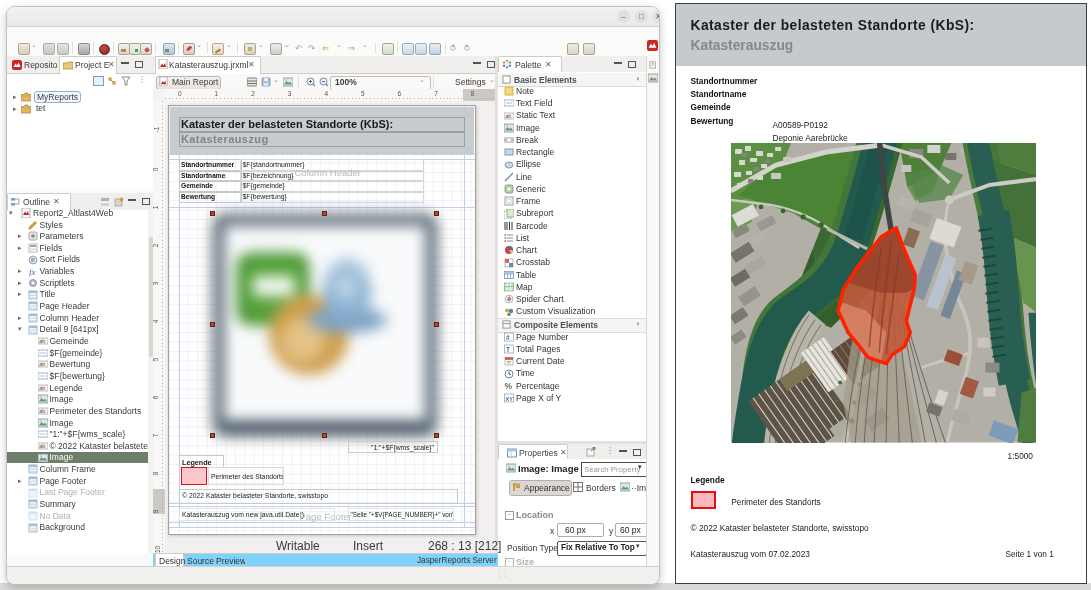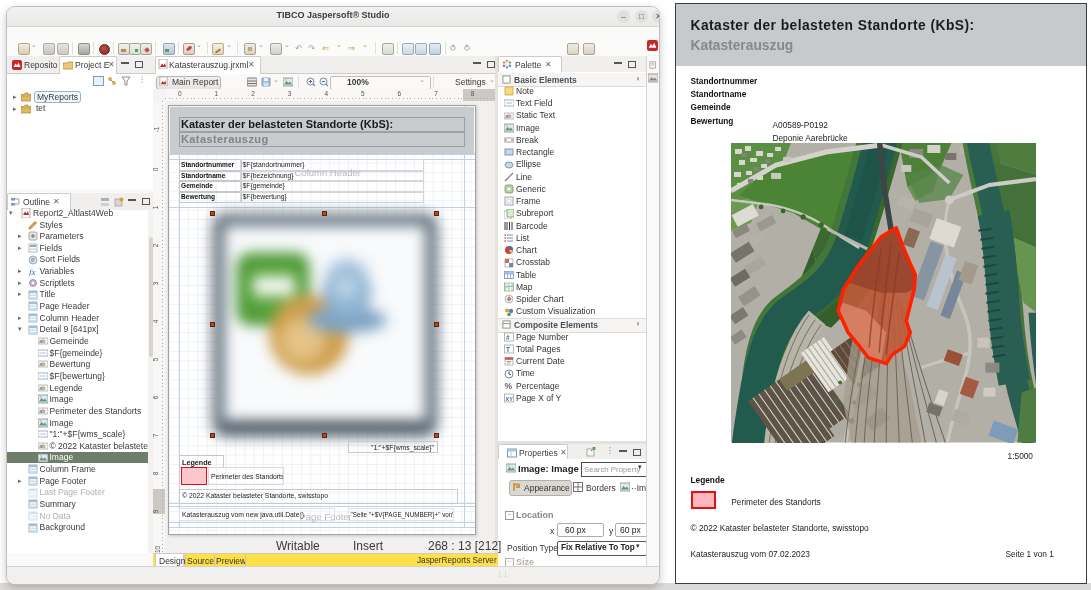--- a/index.html
+++ b/index.html
@@ -53,21 +53,20 @@
   .sbt{position:absolute;top:532px;font-size:12px;color:#3a3a3a;white-space:nowrap;}
 </style>
 </head>
 <body>
 <div id="root">
 
   <div class="abs" style="left:0;top:583px;width:1091px;height:7px;background:#dbdad8;"></div>
 
   <div id="ide">
     <div id="titlebar">
-      <div class="t">TIBCO Jaspersoft® Studio</div>
       <div class="winbtn" style="left:610px;">–</div>
       <div class="winbtn" style="left:628px;">□</div>
       <div class="winbtn" style="left:645px;">✕</div>
     </div>
     <div id="toolbar">
       <span class="tbi" style="left:11px;background:linear-gradient(#f0ece2,#d8cdb2);border:1px solid #b5a888;"></span>
       <span class="tbv" style="left:24px;">⌄</span>
       <span class="tbi" style="left:36px;background:linear-gradient(#e3e1de,#c6c4c1);border:1px solid #aeaca9;"></span>
       <span class="tbi" style="left:50px;background:linear-gradient(#e6e4e1,#cac8c5);border:1px solid #b2b0ad;"></span>
       <span class="tbsep" style="left:65px;"></span>
@@ -421,21 +420,21 @@
           <circle cx="4.5" cy="4.5" r="3.5" fill="#eef2f6" stroke="#7a8aa0" stroke-width="1"></circle>
           <path d="M3,4.5 L6,4.5 M4.5,3 L4.5,6" stroke="#50708e" stroke-width="1"></path>
           <path d="M7,7 L9,9" stroke="#7a8aa0" stroke-width="1.2"></path>
         </svg>
       <svg class="ticon" style="left:312px;top:70px;" viewBox="0 0 10 10">
           <circle cx="4.5" cy="4.5" r="3.5" fill="#eef2f6" stroke="#7a8aa0" stroke-width="1"></circle>
           <path d="M3,4.5 L6,4.5" stroke="#50708e" stroke-width="1"></path>
           <path d="M7,7 L9,9" stroke="#7a8aa0" stroke-width="1.2"></path>
         </svg>
       <div class="abs" style="left:323px;top:68.5px;width:99px;height:12px;background:#fbfaf9;border:1px solid #c2bfba;border-radius:2px;"></div>
-      <span class="abs" style="left:340px;top:70px;font-size:8.5px;font-weight:bold;color:#3a3a3a;">100%</span>
+      <span class="abs" style="left:328px;top:70px;font-size:8.5px;font-weight:bold;color:#3a3a3a;">100%</span>
       <span class="tbv" style="left:412px;top:69px;">⌄</span>
       <span class="tbsep" style="left:426px;top:69px;"></span>
       <span class="abs" style="left:448px;top:70px;font-size:8.5px;color:#3a3a3a;">Settings</span>
       <span class="tbv" style="left:482px;top:69px;">⌄</span>
 
       <div class="abs" style="left:146px;top:82px;width:12px;height:12px;background:#f4f3f1;border-right:1px solid #d2cfcb;border-bottom:1px solid #d2cfcb;"></div>
       <div class="abs" style="left:158px;top:82px;width:333px;height:12px;background:#f8f7f5;border-bottom:1px solid #d2cfcb;overflow:hidden;">
         <div class="abs" style="left:298px;top:0;width:35px;height:12px;background:#ccc9c5;"></div>
         <div class="abs" style="left:0;top:9px;width:333px;height:1px;background:repeating-linear-gradient(90deg,#b0ada8 0 1px,transparent 1px 3.66px);"></div>
         <span class="rn" style="left:13px;">0</span>
@@ -549,21 +548,21 @@
           <div class="cell" style="left:10.5px;top:402px;width:153.5px;height:11px;border-color:#e0e3e6;">
               <span class="ct">Katasterauszug vom new java.util.Date()</span>
             </div>
           <span class="abs" style="left:131px;top:405px;font-size:9.5px;color:#b8bbbd;">Page Footer</span>
           <div class="cell" style="left:179px;top:402px;width:104px;height:11px;border-color:#e0e3e6;">
               <span class="ct" style="font-size:6.3px;">"Seite "+$V{PAGE_NUMBER}+" von"" " +</span>
             </div>
         </div>
       </div>
 
-      <div class="abs" style="left:146px;top:546px;width:345px;height:13px;background:#fde047;border-top:1px solid #cfccc8;">
+      <div class="abs" style="left:146px;top:546px;width:345px;height:13px;background:#7dd3fc;border-top:1px solid #cfccc8;">
         <div class="abs" style="left:2px;top:0;width:29px;height:13px;background:#fff;border:1px solid #cfccc8;border-top:none;box-sizing:border-box;"></div>
         <span class="abs" style="left:6px;top:2px;font-size:8.5px;color:#333;">Design</span>
         <span class="abs" style="left:34px;top:2px;font-size:8.5px;color:#333;">Source</span>
         <span class="abs" style="left:63px;top:2px;font-size:8.5px;color:#333;">Preview</span>
         <div class="abs" style="left:31.5px;top:1px;width:1px;height:11px;background:#c5c2be;"></div>
         <div class="abs" style="left:60.5px;top:1px;width:1px;height:11px;background:#c5c2be;"></div>
         <div class="abs" style="left:91.5px;top:1px;width:1px;height:11px;background:#c5c2be;"></div>
         <span class="abs" style="left:264px;top:2px;font-size:8.2px;color:#333;white-space:nowrap;">JasperReports Server</span>
       </div>
     </div>

